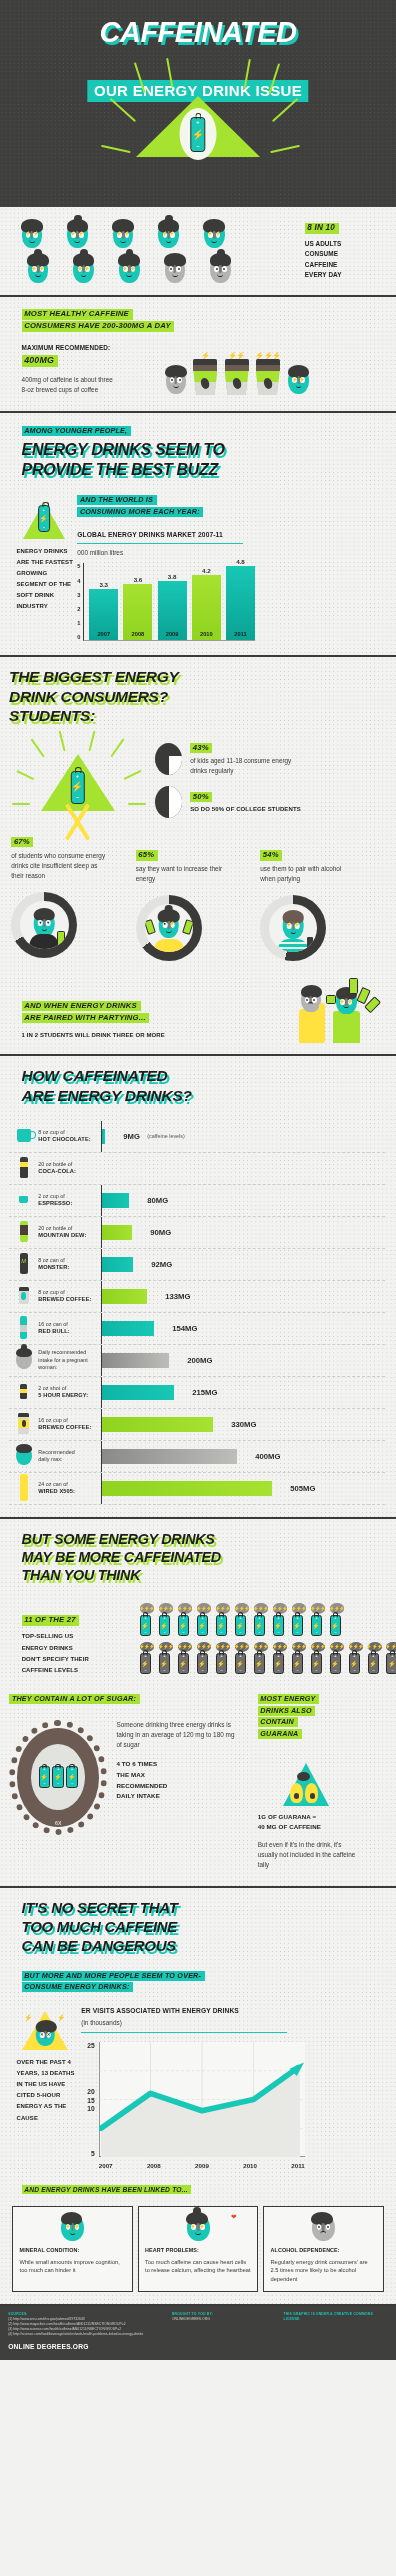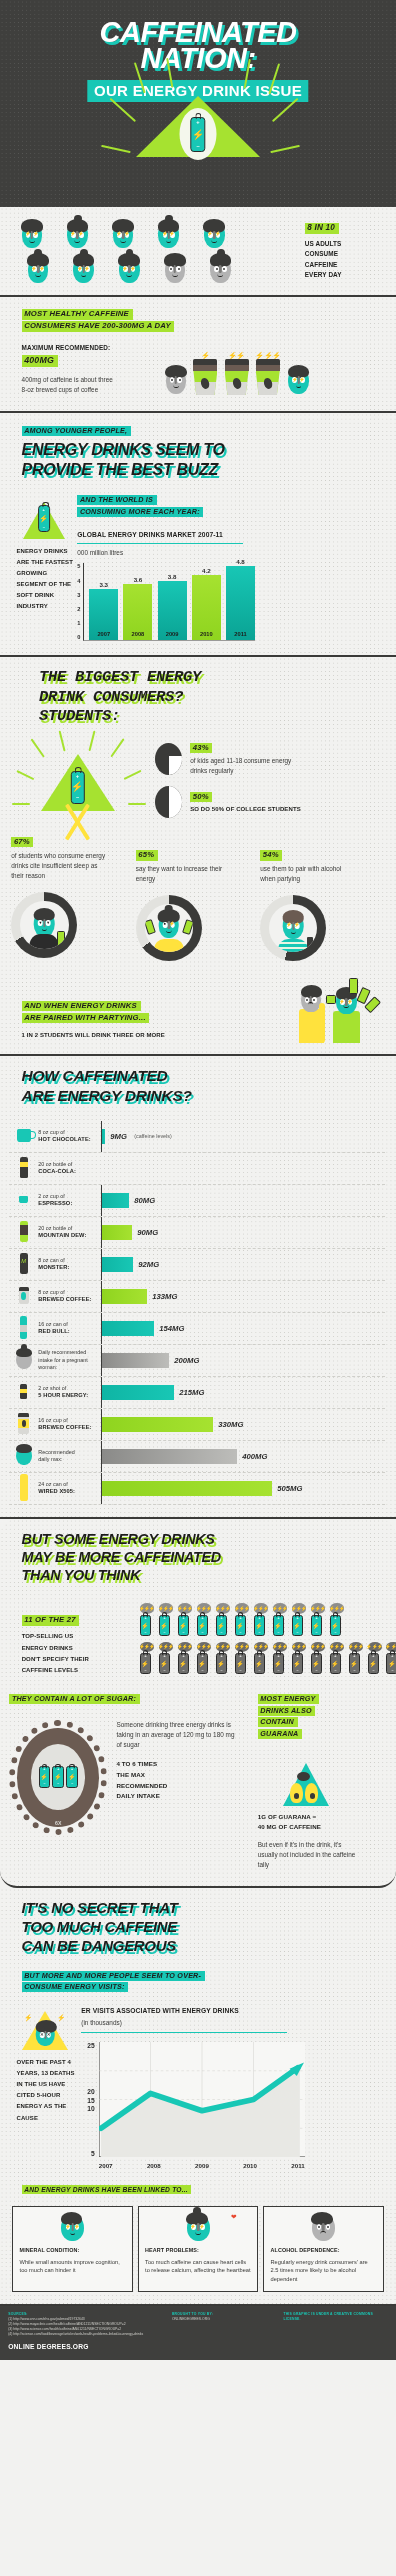--- a/index.html
+++ b/index.html
@@ -124,21 +124,21 @@
   
   .cf-row{display:flex;align-items:center;border-bottom:0.5px dashed #cfcfca;min-height:31px;}
   .cf-ico{width:29px;text-align:center;flex:0 0 29px;}
   .cf-lbl{flex:0 0 63px;font-size:5.4px;line-height:1.4;color:#3a3a38;}
   .cf-lbl b{font-size:5.7px;color:#1d1d1b;letter-spacing:0.1px;}
   .cf-track{flex:1;position:relative;border-left:1px solid #3a3a38;height:31px;display:flex;align-items:center;}
   .cf-bar{height:15.5px;}
   .cf-bar.teal{background:linear-gradient(90deg,#0fb5a4,#18c7b5);}
   .cf-bar.green{background:linear-gradient(90deg,#8fd41f,#a6e230);}
   .cf-bar.grey{background:linear-gradient(90deg,#8a8a88,#bdbdba);}
-  .cf-val{font-weight:bold;font-style:italic;font-size:7.7px;margin-left:5px;white-space:nowrap;}
+  .cf-val{font-weight:bold;font-size:7.7px;margin-left:18px;white-space:nowrap;}
   .cf-note{font-size:5.4px;color:#5b5b59;margin-left:7.2px;}
 
   
   .minican{width:9.8px;height:19.6px;border:1px solid #2b2b2b;border-radius:2.6px;background:#18c7b5;position:relative;}
   .minican.grey{background:#6e6e6c;}
   .minican:before{content:"";position:absolute;top:-3.6px;left:2.1px;width:3.6px;height:3.6px;border:0.9px solid #2b2b2b;border-radius:50%;border-bottom-color:transparent;}
   .minican .b{position:absolute;left:50%;top:50%;transform:translate(-50%,-50%);color:#ffe23d;font-size:6.2px;line-height:1;}
   .minican .p,.minican .m{position:absolute;left:50%;transform:translateX(-50%);color:#fff;font-size:3.6px;font-weight:bold;line-height:1;}
   .minican .p{top:1px;} .minican .m{bottom:1px;}
   .puff{width:14.4px;height:10.3px;border-radius:50%;background:#8e8e8c;color:#3a3a38;font-weight:bold;font-size:4.6px;letter-spacing:-0.5px;display:flex;align-items:center;justify-content:center;margin:0 auto 1px;}
@@ -152,21 +152,20 @@
   .flbl{color:#18c7b5;font-weight:bold;font-size:3.4px;letter-spacing:0.2px;}
   .brand{font-weight:bold;font-size:6.7px;color:#fff;letter-spacing:0.2px;}
 </style>
 </head>
 <body>
 
 <div class="page">
 
 <div class="hero">
   <div class="t1">CAFFEINATED</div>
-  <div class="t2">NATION:</div>
   <div class="sub">OUR ENERGY DRINK ISSUE</div>
   <div class="beam"></div>
 
   <div class="ray" style="left:106px;top:109px;width:34px;transform:rotate(42deg);"></div>
   <div class="ray" style="left:101px;top:148px;width:30px;transform:rotate(12deg);"></div>
 
   <div class="ray" style="left:268px;top:109px;width:34px;transform:rotate(-42deg);"></div>
   <div class="ray" style="left:270px;top:148px;width:30px;transform:rotate(-12deg);"></div>
 
   <div class="ray" style="left:124px;top:77px;width:32px;transform:rotate(72deg);"></div>
@@ -443,21 +442,21 @@
                   </div>
                 </div>
           </div>
         </div>
       </div>
     </div>
   </div>
 </div>
 
 <div class="sect dots" style="padding:13.4px 0 11.3px;">
-  <div style="padding-left:39px;font-family:Liberation Mono, monospace;">
+  <div style="padding-left:9px;">
     <div class="bigtitle sh-green" style="font-size:15.5px;">THE BIGGEST ENERGY</div>
     <div class="bigtitle sh-green" style="font-size:15.5px;margin-top:4.6px;">DRINK CONSUMERS?</div>
     <div class="bigtitle sh-green" style="font-size:15.5px;margin-top:4.6px;">STUDENTS:</div>
   </div>
 
   <div style="display:flex;align-items:center;margin-top:18.5px;">
     <div style="flex:0 0 155px;text-align:center;position:relative;height:77px;">
       <div style="position:absolute;left:50%;bottom:8.2px;transform:translateX(-50%);width:0;height:0;border-left:37px solid transparent;border-right:37px solid transparent;border-bottom:57px solid #a6e230;"></div>
       <div style="position:absolute;left:50%;bottom:14.4px;transform:translateX(-50%);transform-origin:center;">
         <div style="width:41px;height:4.1px;background:#ffe23d;transform:rotate(58deg);position:absolute;left:-20.6px;top:15.5px;border-radius:1px;"></div>
@@ -714,21 +713,21 @@
           <div class="cf-ico"><div style="display:inline-block;width:8.2px;height:27px;background:#ffe23d;border-radius:2.6px;"></div></div>
           <div class="cf-lbl">24 oz can of<br><b>WIRED X505:</b></div>
           <div class="cf-track">
             <div class="cf-bar green" style="width:170px"></div>
             <span class="cf-val">505MG</span>
           </div>
         </div>
       </div>
 </div>
 
-<div class="sect dots" style="padding:13.4px 0 11.3px;border-radius:17px;">
+<div class="sect dots" style="padding:13.4px 0 11.3px;">
   <div style="padding-left:21.6px;">
     <div class="bigtitle sh-green" style="font-size:14.4px;">BUT SOME ENERGY DRINKS</div>
     <div class="bigtitle sh-green" style="font-size:14.4px;margin-top:4.6px;">MAY BE MORE CAFFEINATED</div>
     <div class="bigtitle sh-green" style="font-size:14.4px;margin-top:4.6px;">THAN YOU THINK</div>
   </div>
 
   <div style="display:flex;margin-top:17.5px;padding:0 9.3px;">
     <div style="flex:0 0 118px;padding-left:12.4px;margin-top:15px;">
       <div><span class="hl green" style="font-size:7.7px;">11 OF THE 27</span></div>
       <div class="cap" style="margin-top:5.2px;font-size:6px;line-height:1.9;">
@@ -1015,21 +1014,21 @@
 
 <div class="sect dots" style="padding:13.4px 0 11.3px;">
   <div style="padding-left:21.6px;">
     <div class="bigtitle sh-teal" style="font-size:15px;">IT'S NO SECRET THAT</div>
     <div class="bigtitle sh-teal" style="font-size:15px;margin-top:4.6px;">TOO MUCH CAFFEINE</div>
     <div class="bigtitle sh-teal" style="font-size:15px;margin-top:4.6px;">CAN BE DANGEROUS</div>
   </div>
 
   <div style="padding-left:21.6px;margin-top:17.5px;">
     <div><span class="hl teal" style="font-size:7.2px;">BUT MORE AND MORE PEOPLE SEEM TO OVER-</span></div>
-    <div style="margin-top:1.5px;"><span class="hl teal" style="font-size:7.2px;">CONSUME ENERGY VISITS:</span></div>
+    <div style="margin-top:1.5px;"><span class="hl teal" style="font-size:7.2px;">CONSUME ENERGY DRINKS:</span></div>
   </div>
 
   <div style="display:flex;margin-top:13.4px;">
     <div style="flex:0 0 72px;text-align:center;padding-left:9.3px;">
       <div style="position:relative;width:52px;height:44px;margin:0 auto;">
         <div style="position:absolute;left:50%;bottom:0;transform:translateX(-50%);width:0;height:0;border-left:23px solid transparent;border-right:23px solid transparent;border-bottom:39px solid #ffe23d;"></div>
         <div style="position:absolute;left:50%;bottom:4.1px;transform:translateX(-50%);">
           <div class="face" style="width:18.5px;height:24px;">
                 <div class="hair"></div>
                 <div class="nose"></div>

